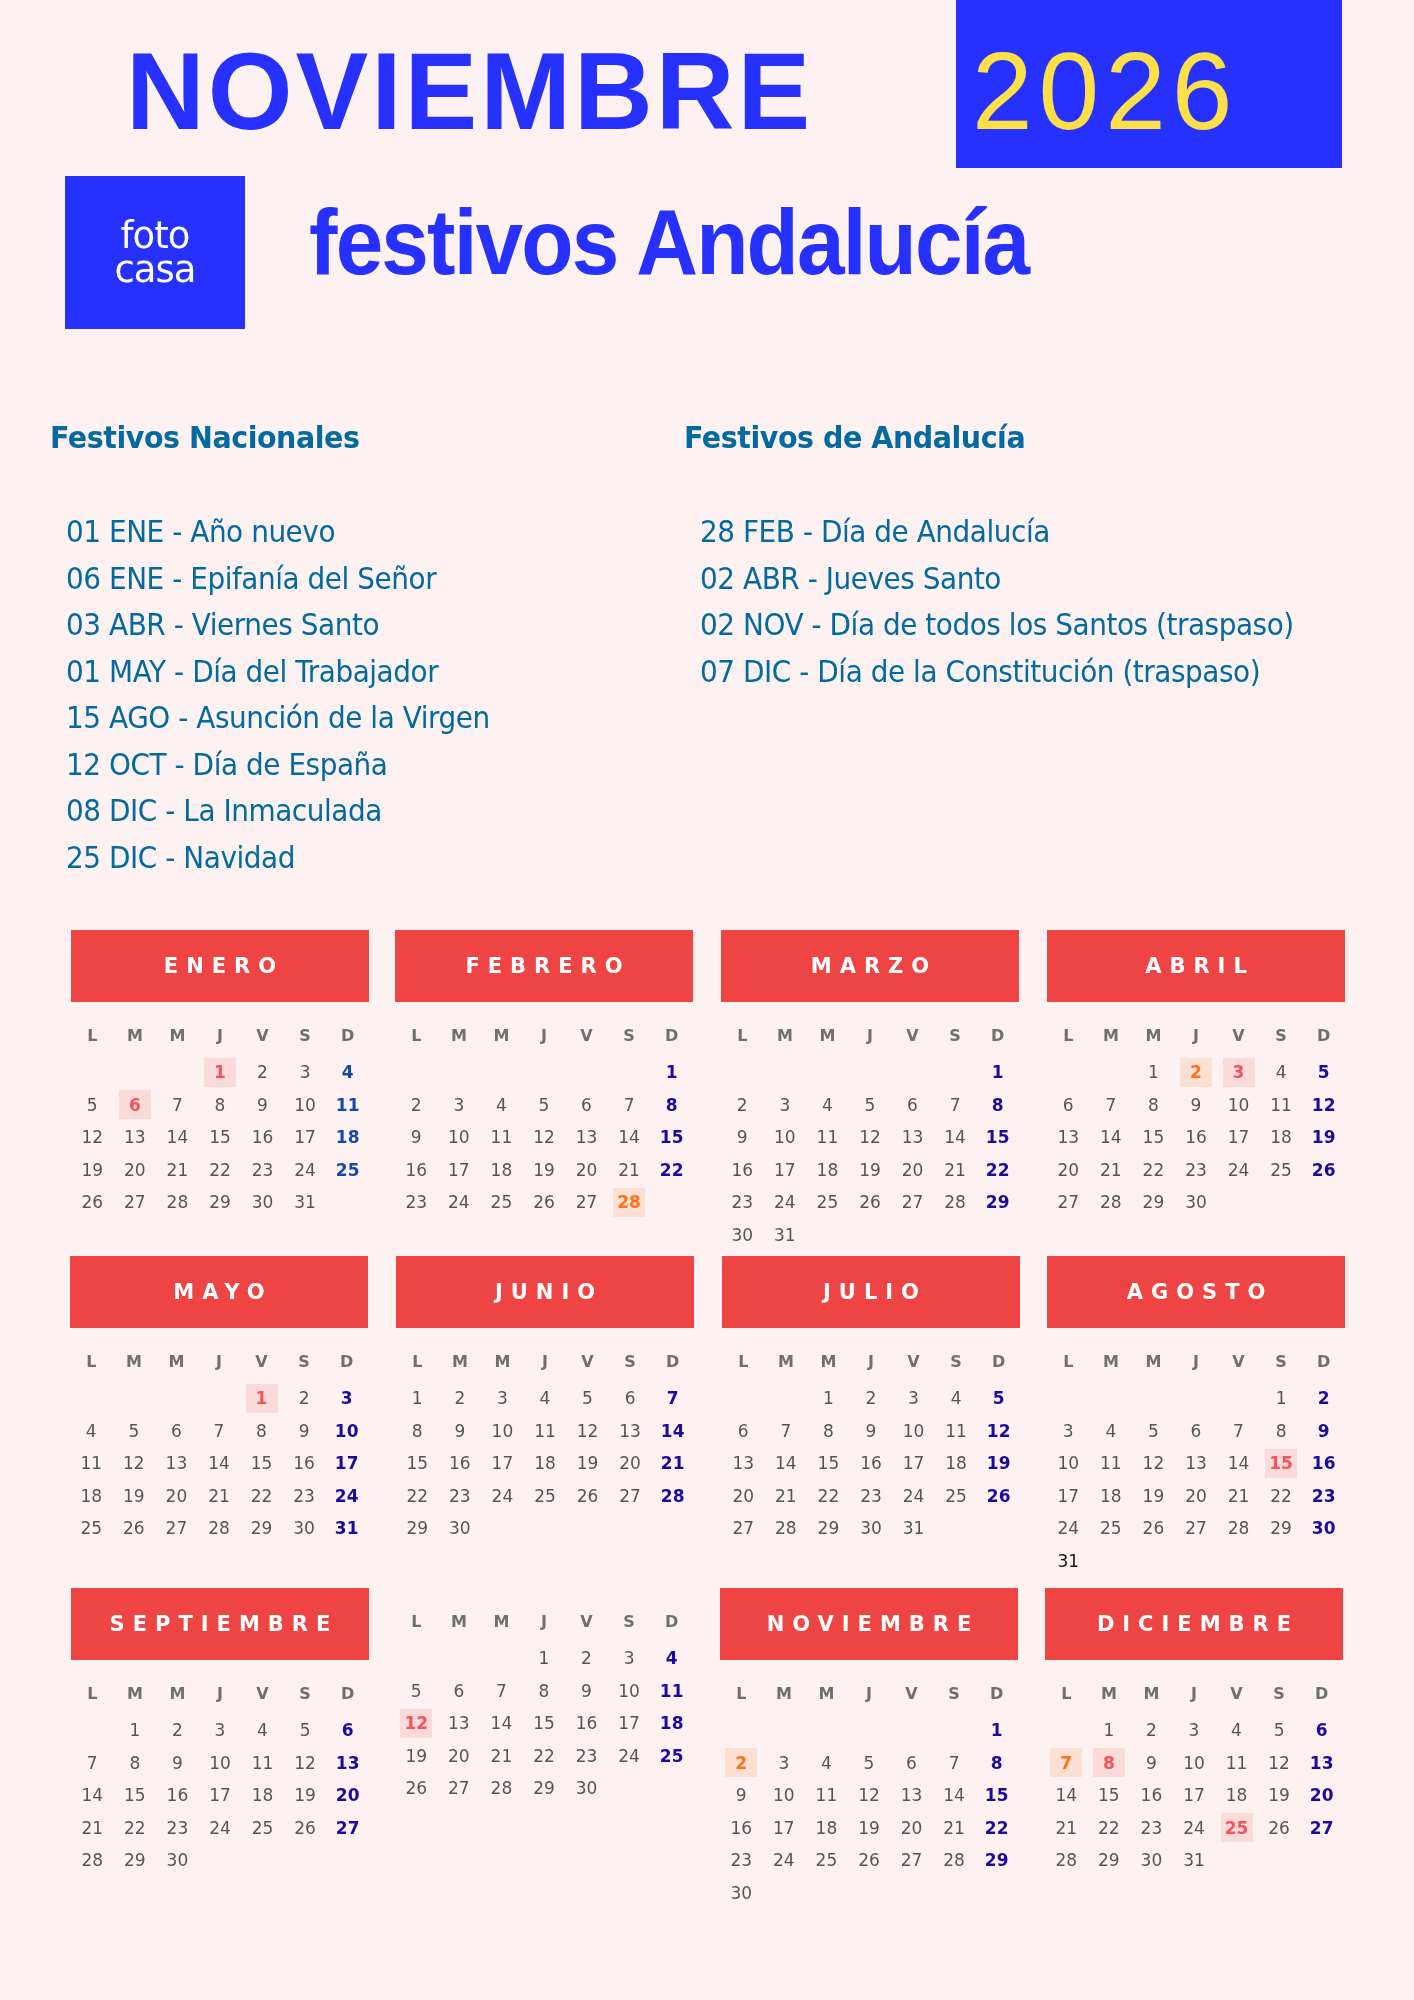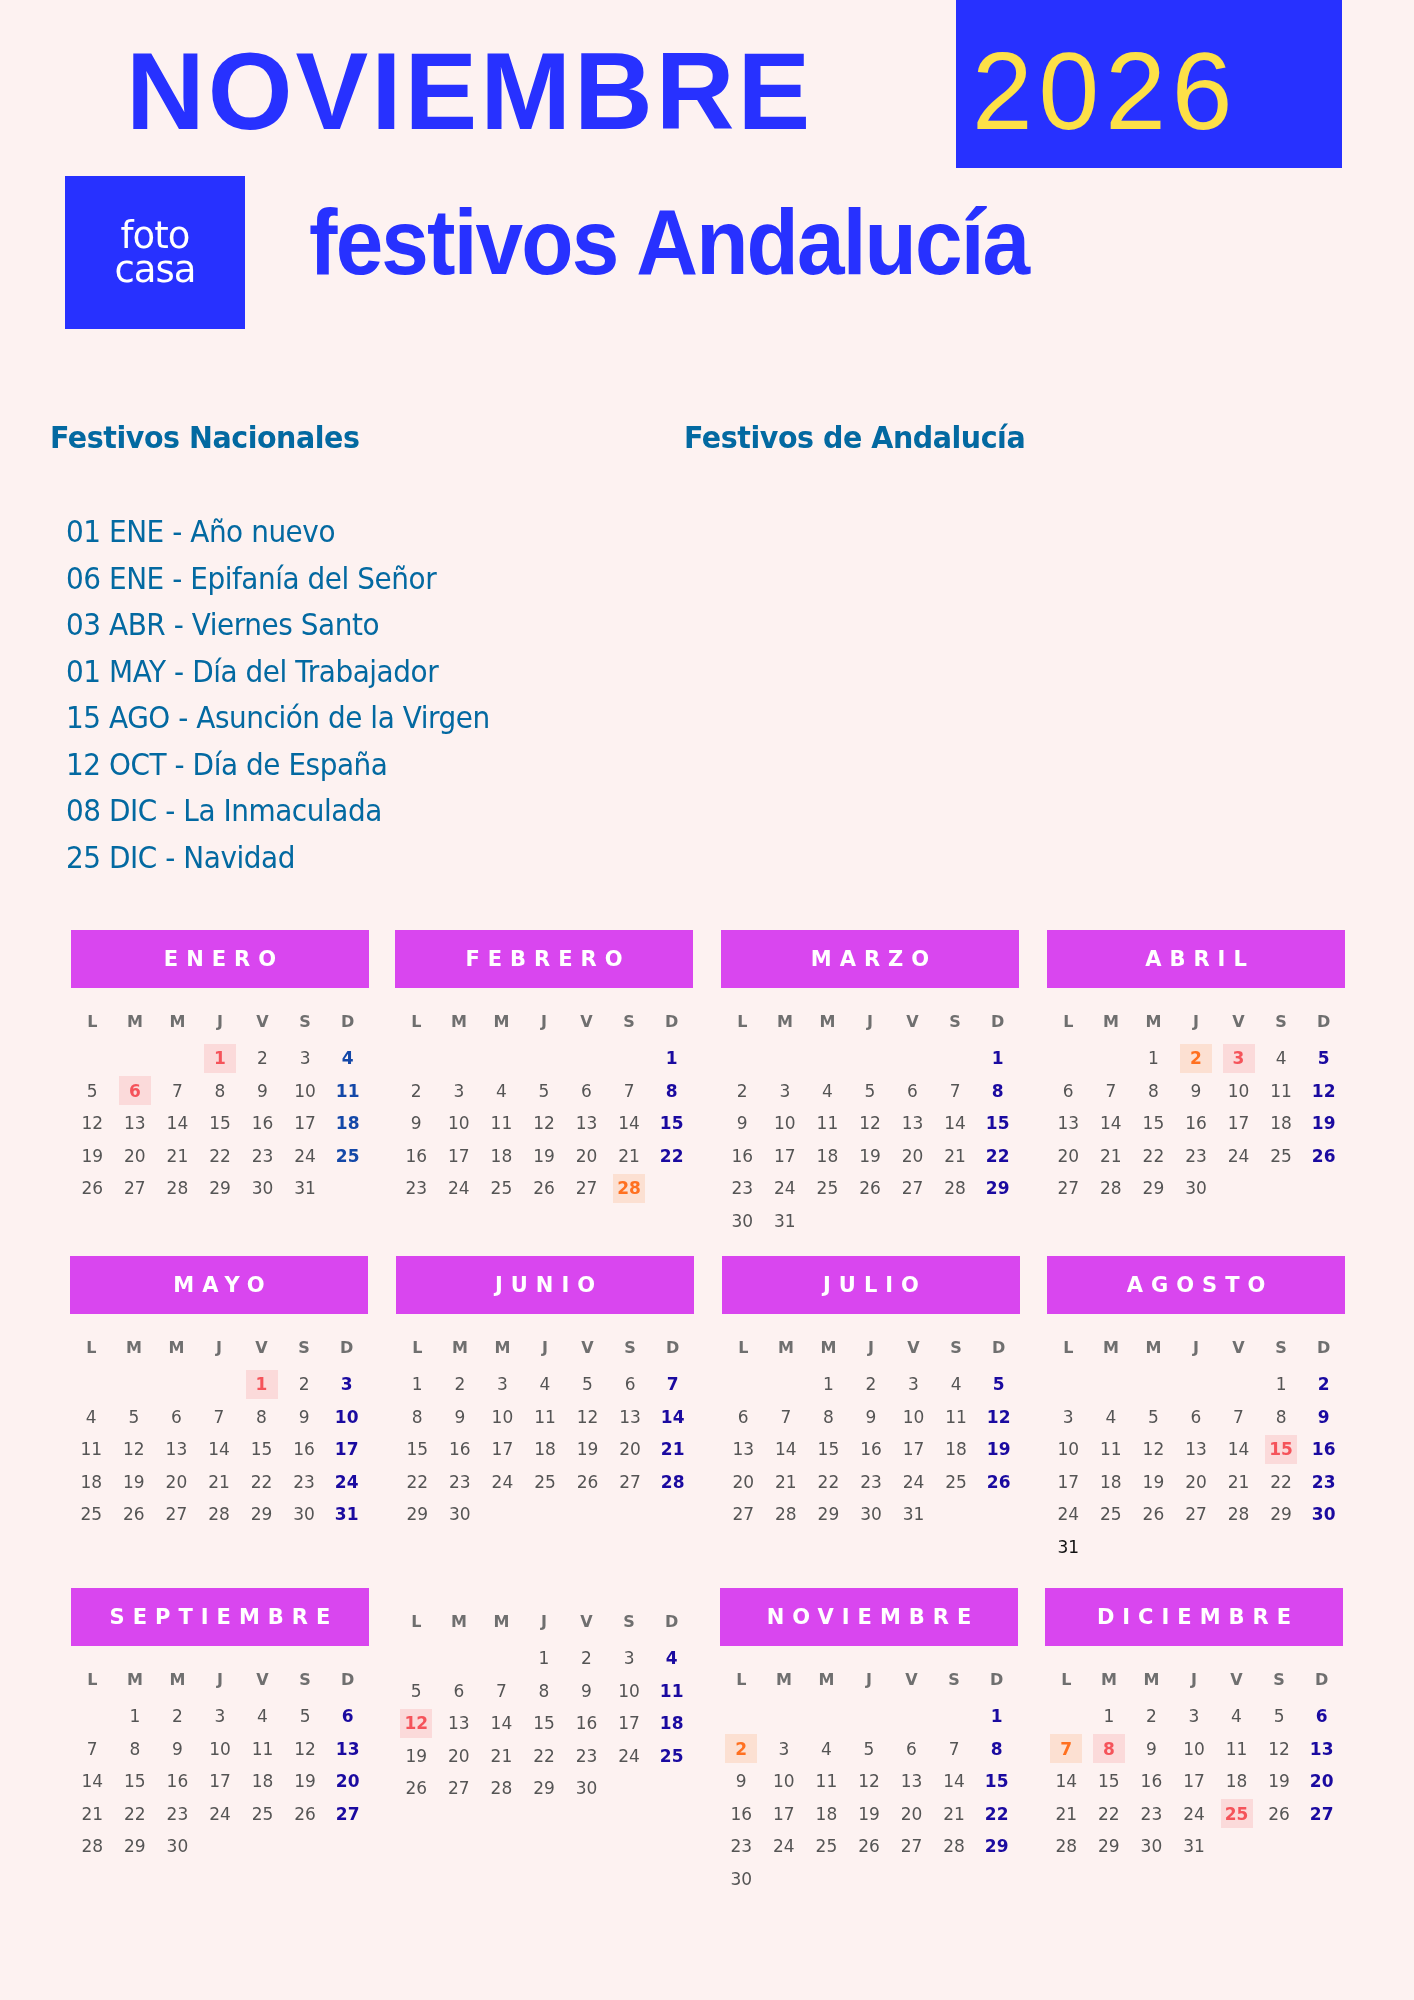--- a/index.html
+++ b/index.html
@@ -50,21 +50,21 @@
   .hol-list { list-style: none; margin: 16px; padding: 0; }
   .hol-list li {
     font-family: "DejaVu Sans", sans-serif; font-size: 31px; line-height: 46.5px;
     white-space: nowrap; letter-spacing: -0.5px;
     transform: scaleX(0.9); transform-origin: left center;
   }
   .month {
     position: absolute; width: 298px;
   }
   .month-header {
-    height: 58px; background: #d946ef; color: #fff;
+    height: 72px; background: #ef4444; color: #fff;
     display: flex; align-items: center; justify-content: center;
     font-family: "DejaVu Sans", sans-serif; font-weight: 700;
     font-size: 21px; letter-spacing: 8px; padding-left: 8px; box-sizing: border-box;
   }
   .grid { margin-top: 22px; }
   .row { display: flex; height: 32.5px; align-items: center; }
   .row.dow { height: 22px; margin-bottom: 10px; }
   .cell {
     width: 42.57px; text-align: center; font-size: 17px; color: #555555;
     font-family: "DejaVu Sans", sans-serif; position: relative;
@@ -105,20 +105,26 @@
     <li>01 MAY - Día del Trabajador</li>
     <li>15 AGO - Asunción de la Virgen</li>
     <li>12 OCT - Día de España</li>
     <li>08 DIC - La Inmaculada</li>
     <li>25 DIC - Navidad</li>
   </ul>
 </div>
 
 <div class="hol-col and">
   <div class="hol-title">Festivos de Andalucía</div>
+  <ul class="hol-list">
+    <li>28 FEB - Día de Andalucía</li>
+    <li>02 ABR - Jueves Santo</li>
+    <li>02 NOV - Día de todos los Santos (traspaso)</li>
+    <li>07 DIC - Día de la Constitución (traspaso)</li>
+  </ul>
 </div>
 
 <div class="month" style="left:71px;top:930px">
     <div class="month-header">ENERO</div>
     <div class="grid">
       <div class="row dow">
         <div class="cell">L</div>
         <div class="cell">M</div>
         <div class="cell">M</div>
         <div class="cell">J</div>

